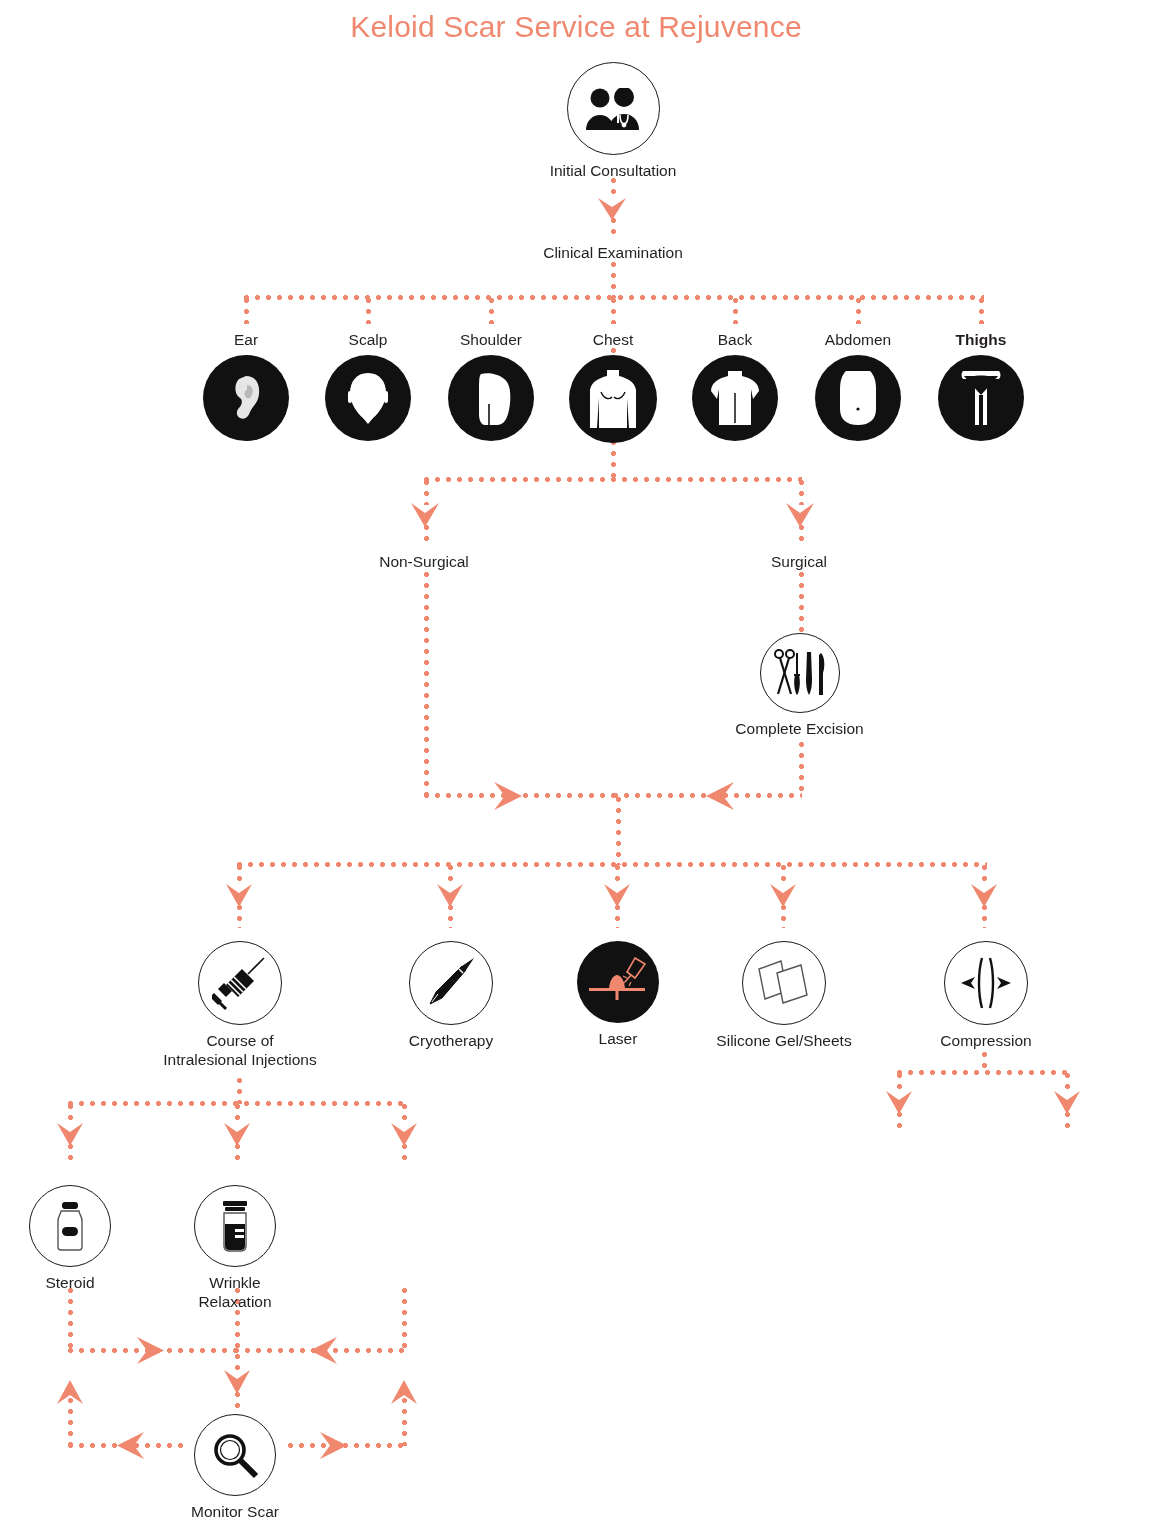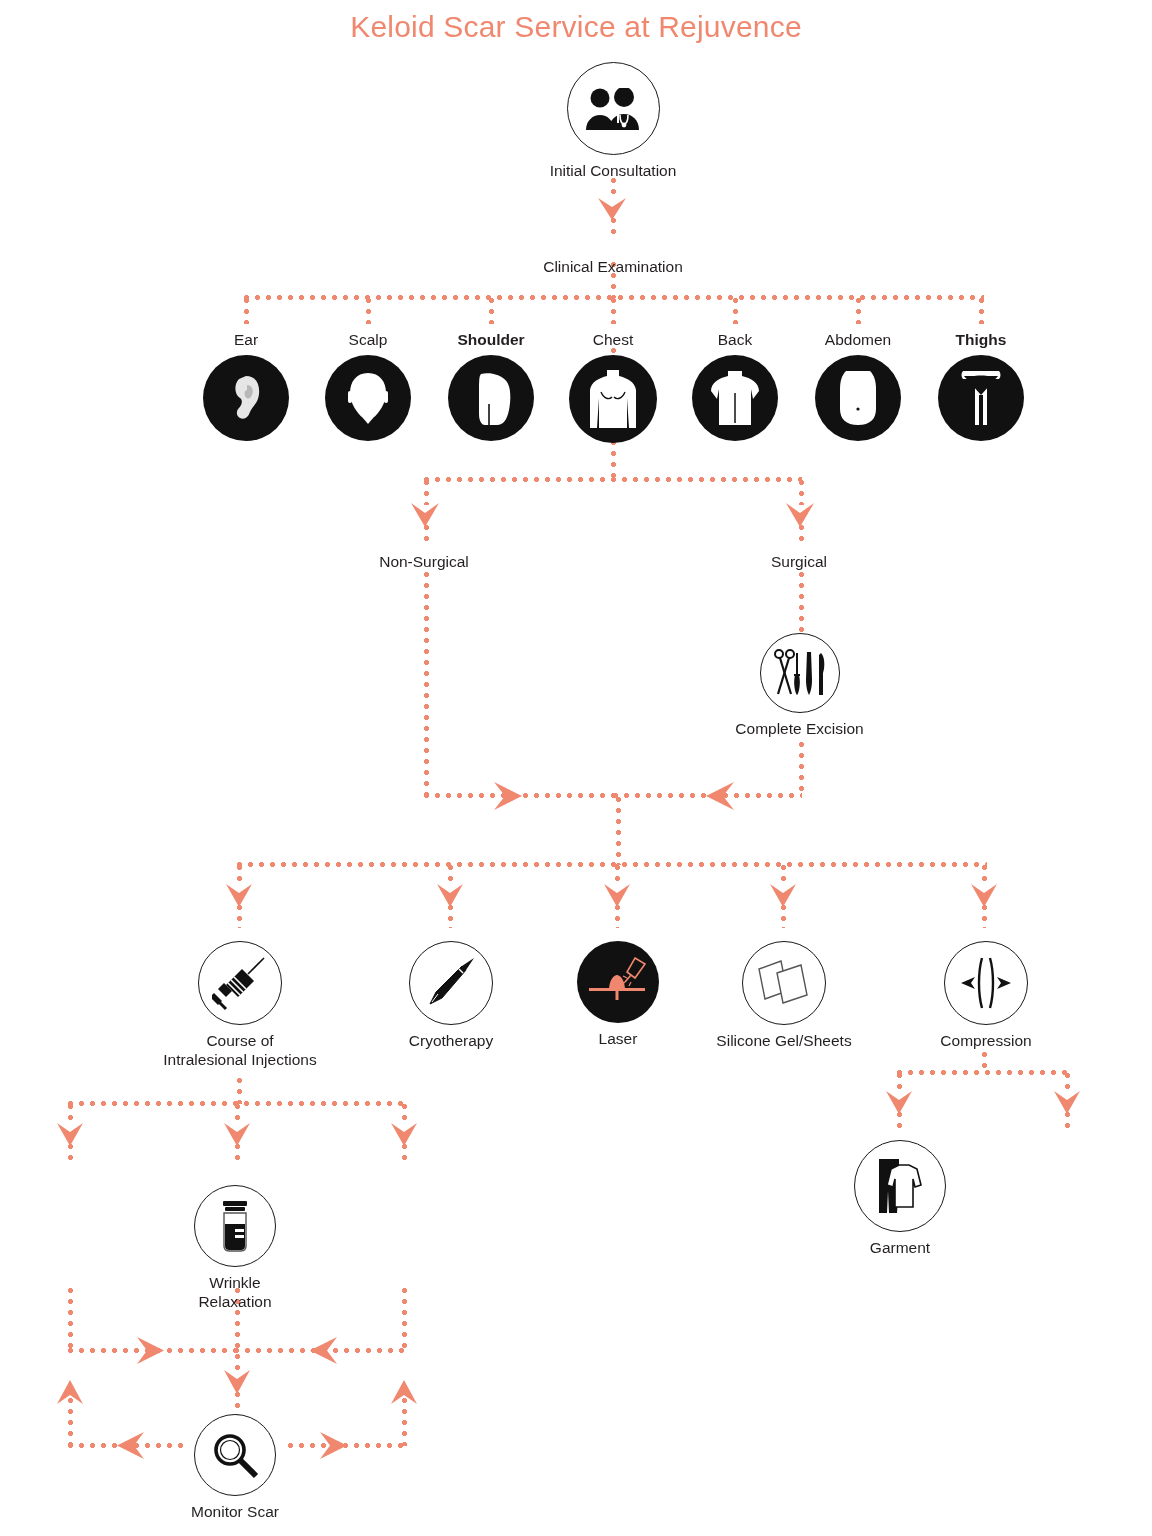--- a/index.html
+++ b/index.html
@@ -257,21 +257,21 @@
         <circle cx="40" cy="9" r="10" fill="#111"></circle>
         <path d="M25 42 c0-10 7-16 15-16 s15 6 15 16 z" fill="#111"></path>
         <path d="M36 27 c0 6 2 9 4 9 s4-3 4-9" stroke="#fff" stroke-width="1.6" fill="none"></path>
         <circle cx="40" cy="37" r="2.4" fill="#fff"></circle>
         <rect x="33" y="26" width="2" height="9" fill="#fff"></rect>
       </svg>
     </div>
     <div class="lbl">Initial Consultation</div>
   </div>
 
-  <div class="textnode" style="left:493px;top:243px;width:240px;margin-top:14px;">
+  <div class="textnode" style="left:493px;top:243px;width:240px;">
     <span>Clinical Examination</span>
   </div>
 
   <div class="node lbl-top" style="left:186px;top:330px;width:120px;">
     <div class="lbl">Ear</div>
     <div class="circ solid" style="width:86px;height:86px;">
       <svg width="32" height="48" viewBox="0 0 32 48">
         <path d="M16 2 C26 2 30 10 29 20 C28 30 22 32 20 38 C18 44 14 46 10 44 C6 42 6 37 9 34 C12 31 13 26 10 24 C4 20 4 10 9 5 Z" fill="#e6e6e6"></path>
         <path d="M17 11 C22 11 24 16 22 21 C20 26 16 25 15 22 C14 19 15 16 17 16" fill="#b8b8b8"></path>
       </svg>
@@ -283,21 +283,21 @@
     <div class="circ solid" style="width:86px;height:86px;">
       <svg width="44" height="54" viewBox="0 0 44 54">
         <path d="M22 2 C34 2 40 11 40 22 C40 32 33 42 27 47 C24 50 20 50 17 47 C11 42 4 32 4 22 C4 11 10 2 22 2 Z" fill="#fff"></path>
         <rect x="2" y="20" width="4" height="12" rx="2" fill="#fff"></rect>
         <rect x="38" y="20" width="4" height="12" rx="2" fill="#fff"></rect>
         <path d="M17 47 L27 47 L22 53 Z" fill="#fff"></path>
       </svg>
     </div>
   </div>
 
-  <div class="node lbl-top" style="left:431px;top:330px;width:120px;font-weight:bold;">
+  <div class="node lbl-top" style="left:431px;top:330px;width:120px;">
     <div class="lbl">Shoulder</div>
     <div class="circ solid" style="width:86px;height:86px;">
       <svg width="48" height="56" viewBox="0 0 48 56">
         <path d="M14 4 C22 2 34 4 40 12 C44 18 44 30 42 40 C40 50 36 55 30 55 L18 55 C14 55 12 50 12 44 L12 20 C12 12 12 6 14 4 Z" fill="#fff"></path>
         <path d="M22 34 L22 55" stroke="#111" stroke-width="1.6"></path>
       </svg>
     </div>
   </div>
 
   <div class="node lbl-top" style="left:553px;top:330px;width:120px;">
@@ -424,31 +424,32 @@
       <svg width="58" height="56" viewBox="0 0 58 56">
         <path d="M25 3 C21 17 21 39 25 53" stroke="#111" stroke-width="2.4" fill="none"></path>
         <path d="M33 3 C37 17 37 39 33 53" stroke="#111" stroke-width="2.4" fill="none"></path>
         <path d="M4 28 L18 22 L14 28 L18 34 Z" fill="#111"></path>
         <path d="M54 28 L40 22 L44 28 L40 34 Z" fill="#111"></path>
       </svg>
     </div>
     <div class="lbl">Compression</div>
   </div>
 
-  <div class="node" style="left:837px;top:1140px;width:126px;">
-    <div class="circ outline" style="width:90px;height:90px;">
-      <svg width="62" height="62" viewBox="0 0 62 62">
-        <path d="M10 4 L30 4 L30 28 L28 58 L20 58 L19 36 L18 58 L10 58 Z" fill="#111"></path>
-        <path d="M22 14 L30 10 L40 10 L48 14 L52 30 L46 32 L44 24 L44 52 L26 52 L26 24 L24 32 L18 30 Z" fill="#fff" stroke="#111" stroke-width="1.6"></path>
-      </svg>
-    </div>
-    <div class="lbl">Garment</div>
-  </div>
-
-
+
+
+  <div class="node" style="left:12px;top:1185px;width:116px;">
+    <div class="circ outline" style="width:80px;height:80px;">
+      <svg width="34" height="50" viewBox="0 0 34 50">
+        <rect x="9" y="1" width="16" height="7" rx="3" fill="#111"></rect>
+        <path d="M8 10 C8 13 5 15 5 20 L5 46 C5 48 6 49 8 49 L26 49 C28 49 29 48 29 46 L29 20 C29 15 26 13 26 10 Z" fill="#fff" stroke="#555" stroke-width="1.4"></path>
+        <rect x="9" y="26" width="16" height="9" rx="4.5" fill="#111"></rect>
+      </svg>
+    </div>
+    <div class="lbl">Steroid</div>
+  </div>
 
   <div class="node" style="left:177px;top:1185px;width:116px;">
     <div class="circ outline" style="width:80px;height:80px;">
       <svg width="36" height="52" viewBox="0 0 36 52">
         <rect x="6" y="1" width="24" height="5" rx="1" fill="#111"></rect>
         <rect x="8" y="7" width="20" height="4" rx="1" fill="#111"></rect>
         <path d="M7 13 L29 13 L29 46 C29 49 27 51 24 51 L12 51 C9 51 7 49 7 46 Z" fill="#fff" stroke="#555" stroke-width="1.4"></path>
         <path d="M8 24 L28 24 L28 46 C28 49 26 50 24 50 L12 50 C10 50 8 49 8 46 Z" fill="#111"></path>
         <rect x="18" y="29" width="9" height="3" fill="#fff"></rect>
         <rect x="18" y="35" width="9" height="3" fill="#fff"></rect>

